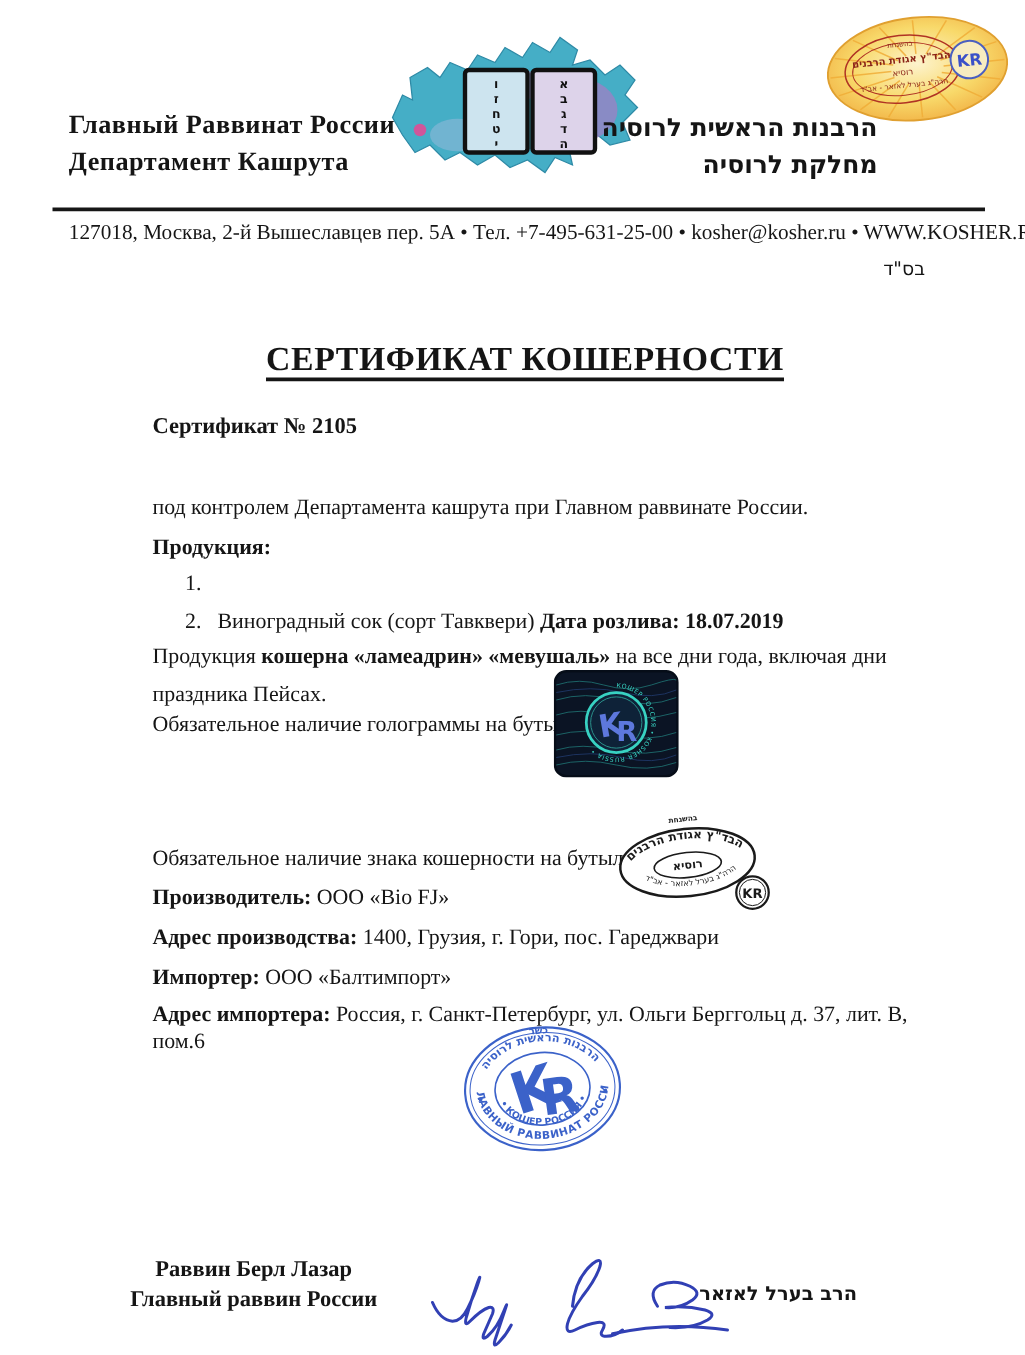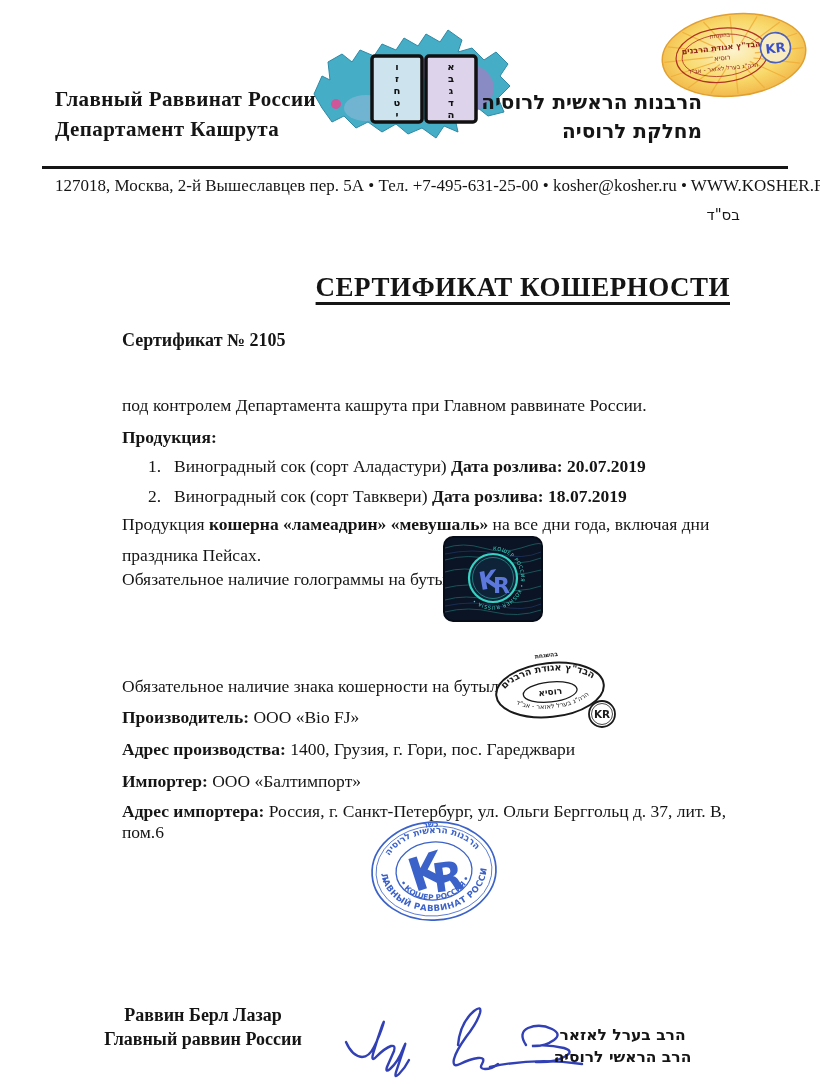--- a/index.html
+++ b/index.html
@@ -10,21 +10,21 @@
   }
   .abs{position:absolute;}
   
   .org-ru{left:55px;top:84px;font-size:21px;font-weight:bold;line-height:1.45;letter-spacing:.4px;}
   .org-he{left:470px;top:88px;width:232px;text-align:right;direction:rtl;
           font-family:"DejaVu Sans",sans-serif;font-weight:bold;font-size:20px;line-height:1.45;}
   .rule{left:42px;top:166px;width:746px;height:3px;background:#161616;}
   .address{left:55px;top:176px;width:700px;font-size:17px;white-space:nowrap;}
   .bsd{left:640px;top:206px;width:100px;text-align:right;font-size:15px;font-family:"DejaVu Sans",sans-serif;}
   
-  .title{left:110px;top:272px;width:620px;text-align:right;font-size:27px;font-weight:bold;letter-spacing:.5px;
+  .title{left:110px;top:272px;width:620px;text-align:center;font-size:27px;font-weight:bold;letter-spacing:.5px;
          text-decoration:underline;text-decoration-thickness:3px;text-underline-offset:6px;}
   
   .bl{left:122px;font-size:17.5px;width:640px;}
   .bold{font-weight:bold;}
   .prod{display:flex;}
   .prod .num{width:26px;margin-left:26px;}
   
   .footer-ru{left:98px;top:1003px;width:210px;text-align:center;font-weight:bold;font-size:18px;line-height:1.35;}
   .footer-he{left:540px;top:1024px;width:165px;text-align:center;direction:rtl;
              font-family:"DejaVu Sans",sans-serif;font-weight:bold;font-size:15.5px;line-height:1.45;}
@@ -115,21 +115,20 @@
   <div class="abs bsd">בס"ד</div>
 
   <div class="abs title">СЕРТИФИКАТ КОШЕРНОСТИ</div>
 
   <div class="abs bl bold" style="top:330px;font-size:18px">Сертификат № 2105</div>
   <div class="abs bl" style="top:395px">под контролем Департамента кашрута при Главном раввинате России.</div>
   <div class="abs bl bold" style="top:427px">Продукция:</div>
 
   <div class="abs bl prod" style="top:456px">
     <span class="num">1.</span>
-    <span><span>Виноградный сок (сорт Аладастури) </span><b>Дата розлива: 20.07.2019</b></span>
   </div>
   <div class="abs bl prod" style="top:486px">
     <span class="num">2.</span>
     <span><span>Виноградный сок (сорт Тавквери) </span><b>Дата розлива: 18.07.2019</b></span>
   </div>
 
   <div class="abs bl" style="top:514px"><span>Продукция </span><b>кошерна «ламеадрин» «мевушаль»</b><span> на все дни года, включая дни</span></div>
   <div class="abs bl" style="top:545px">праздника Пейсах.</div>
   <div class="abs bl" style="top:569px">Обязательное наличие голограммы на бутылке:</div>
 
@@ -229,16 +228,15 @@
       <path d="M150,72 q45,-10 92,-3"></path>
     </g>
   </svg>
 
   <div class="abs footer-ru">
     <div>Раввин Берл Лазар</div>
     <div>Главный раввин России</div>
   </div>
   <div class="abs footer-he">
     <div>הרב בערל לאזאר</div>
-    <div>הרב הראשי לרוסיה</div>
   </div>
 
 </div>
 
 </body></html>

